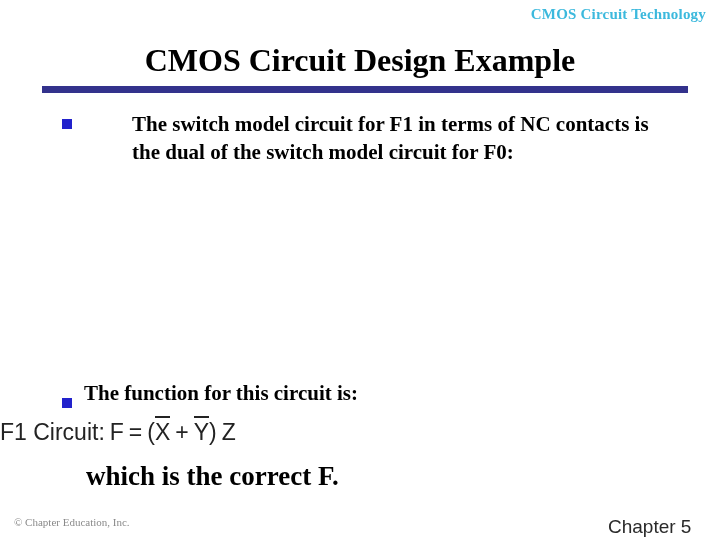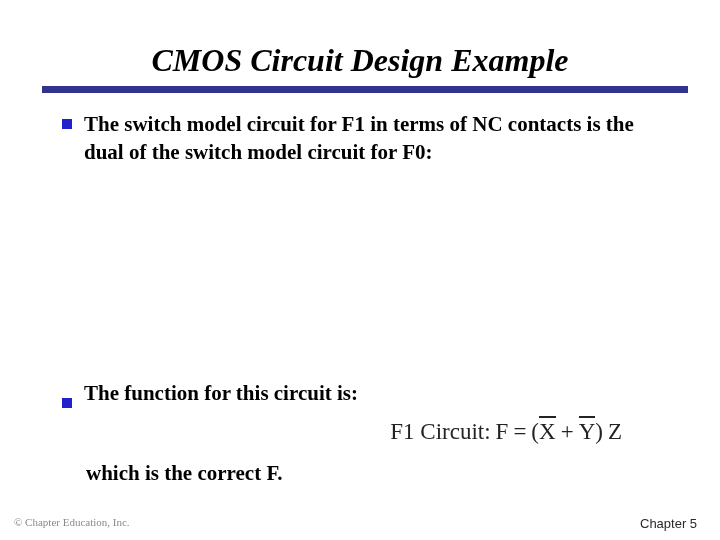--- a/index.html
+++ b/index.html
@@ -35,21 +35,20 @@
     top: 44px;
     left: 0;
     width: 720px;
     text-align: center;
     font-family: "Liberation Serif", serif;
     font-weight: bold;
     font-size: 32px;
     color: #000000;
     letter-spacing: 0px;
     line-height: 1.05;
-    font-style: italic;
   }
   .title-rule {
     position: absolute;
     top: 86px;
     left: 42px;
     width: 646px;
     height: 7px;
     background: #33328c;
   }
 
@@ -68,30 +67,30 @@
     margin-right: 12px;
   }
   .bullet-text {
     font-family: "Liberation Serif", serif;
     font-weight: bold;
     font-size: 21px;
     color: #000000;
     line-height: 1.33;
   }
 
-  #bullet-1 { top: 111px; left: 62px; width: 610px; }
+  #bullet-1 { top: 111px; left: 62px; width: 610px; gap: 48px; }
   #bullet-2 { top: 380px; left: 62px; width: 560px; align-items: flex-end; }
 
   .closing-line {
     position: absolute;
     top: 461px;
     left: 86px;
     font-family: "Liberation Serif", serif;
     font-weight: bold;
-    font-size: 21px;
+    font-size: 27px;
     color: #000000;
   }
 
   
   #circuit {
     position: absolute;
     top: 176px;
     left: 268px;
     width: 186px;
     height: 186px;
@@ -103,22 +102,22 @@
     fill: #1b1b1b;
     letter-spacing: 0.5px;
   }
 
   
   #equation {
     position: absolute;
     top: 419px;
     left: 0;
     width: 622px;
-    text-align: right;
-    font-family: Liberation Serif, serif;
+    text-align: left;
+    font-family: Liberation Sans, sans-serif;
     font-size: 23px;
     color: #232323;
     white-space: nowrap;
   }
   #equation .ovr {
     border-top: 2px solid #232323;
     padding-top: 1px;
   }
   #equation .sp { display: inline-block; width: 5px; }
 
@@ -127,43 +126,44 @@
     position: absolute;
     left: 14px;
     top: 516px;
     font-family: "Liberation Serif", serif;
     font-size: 11px;
     color: #8a8a8a;
     white-space: nowrap;
   }
   .footer-chapter {
     position: absolute;
-    left: 640px;
+    left: 608px;
     top: 516px;
     font-family: "Liberation Sans", sans-serif;
-    font-size: 13px;
+    font-size: 19px;
     color: #2a2a2a;
     white-space: nowrap;
   }
   .footer-page {
     position: absolute;
     left: 696px;
     top: 516px;
     font-family: "Liberation Sans", sans-serif;
     font-size: 13px;
     color: #2a2a2a;
     white-space: nowrap;
     margin-left: 48px;
   }
 </style>
 </head>
 <body>
 
 <div id="slide">
 
+  <div class="header-tag">CMOS Circuit Technology</div>
 
   <div class="slide-title">CMOS Circuit Design Example</div>
   <div class="title-rule"></div>
 
   <div class="bullet-block" id="bullet-1">
     <span class="bullet-mark"></span>
     <span class="bullet-text">The switch model circuit for F1 in terms of NC contacts is the dual of the switch model circuit for F0:</span>
   </div>
 
 

